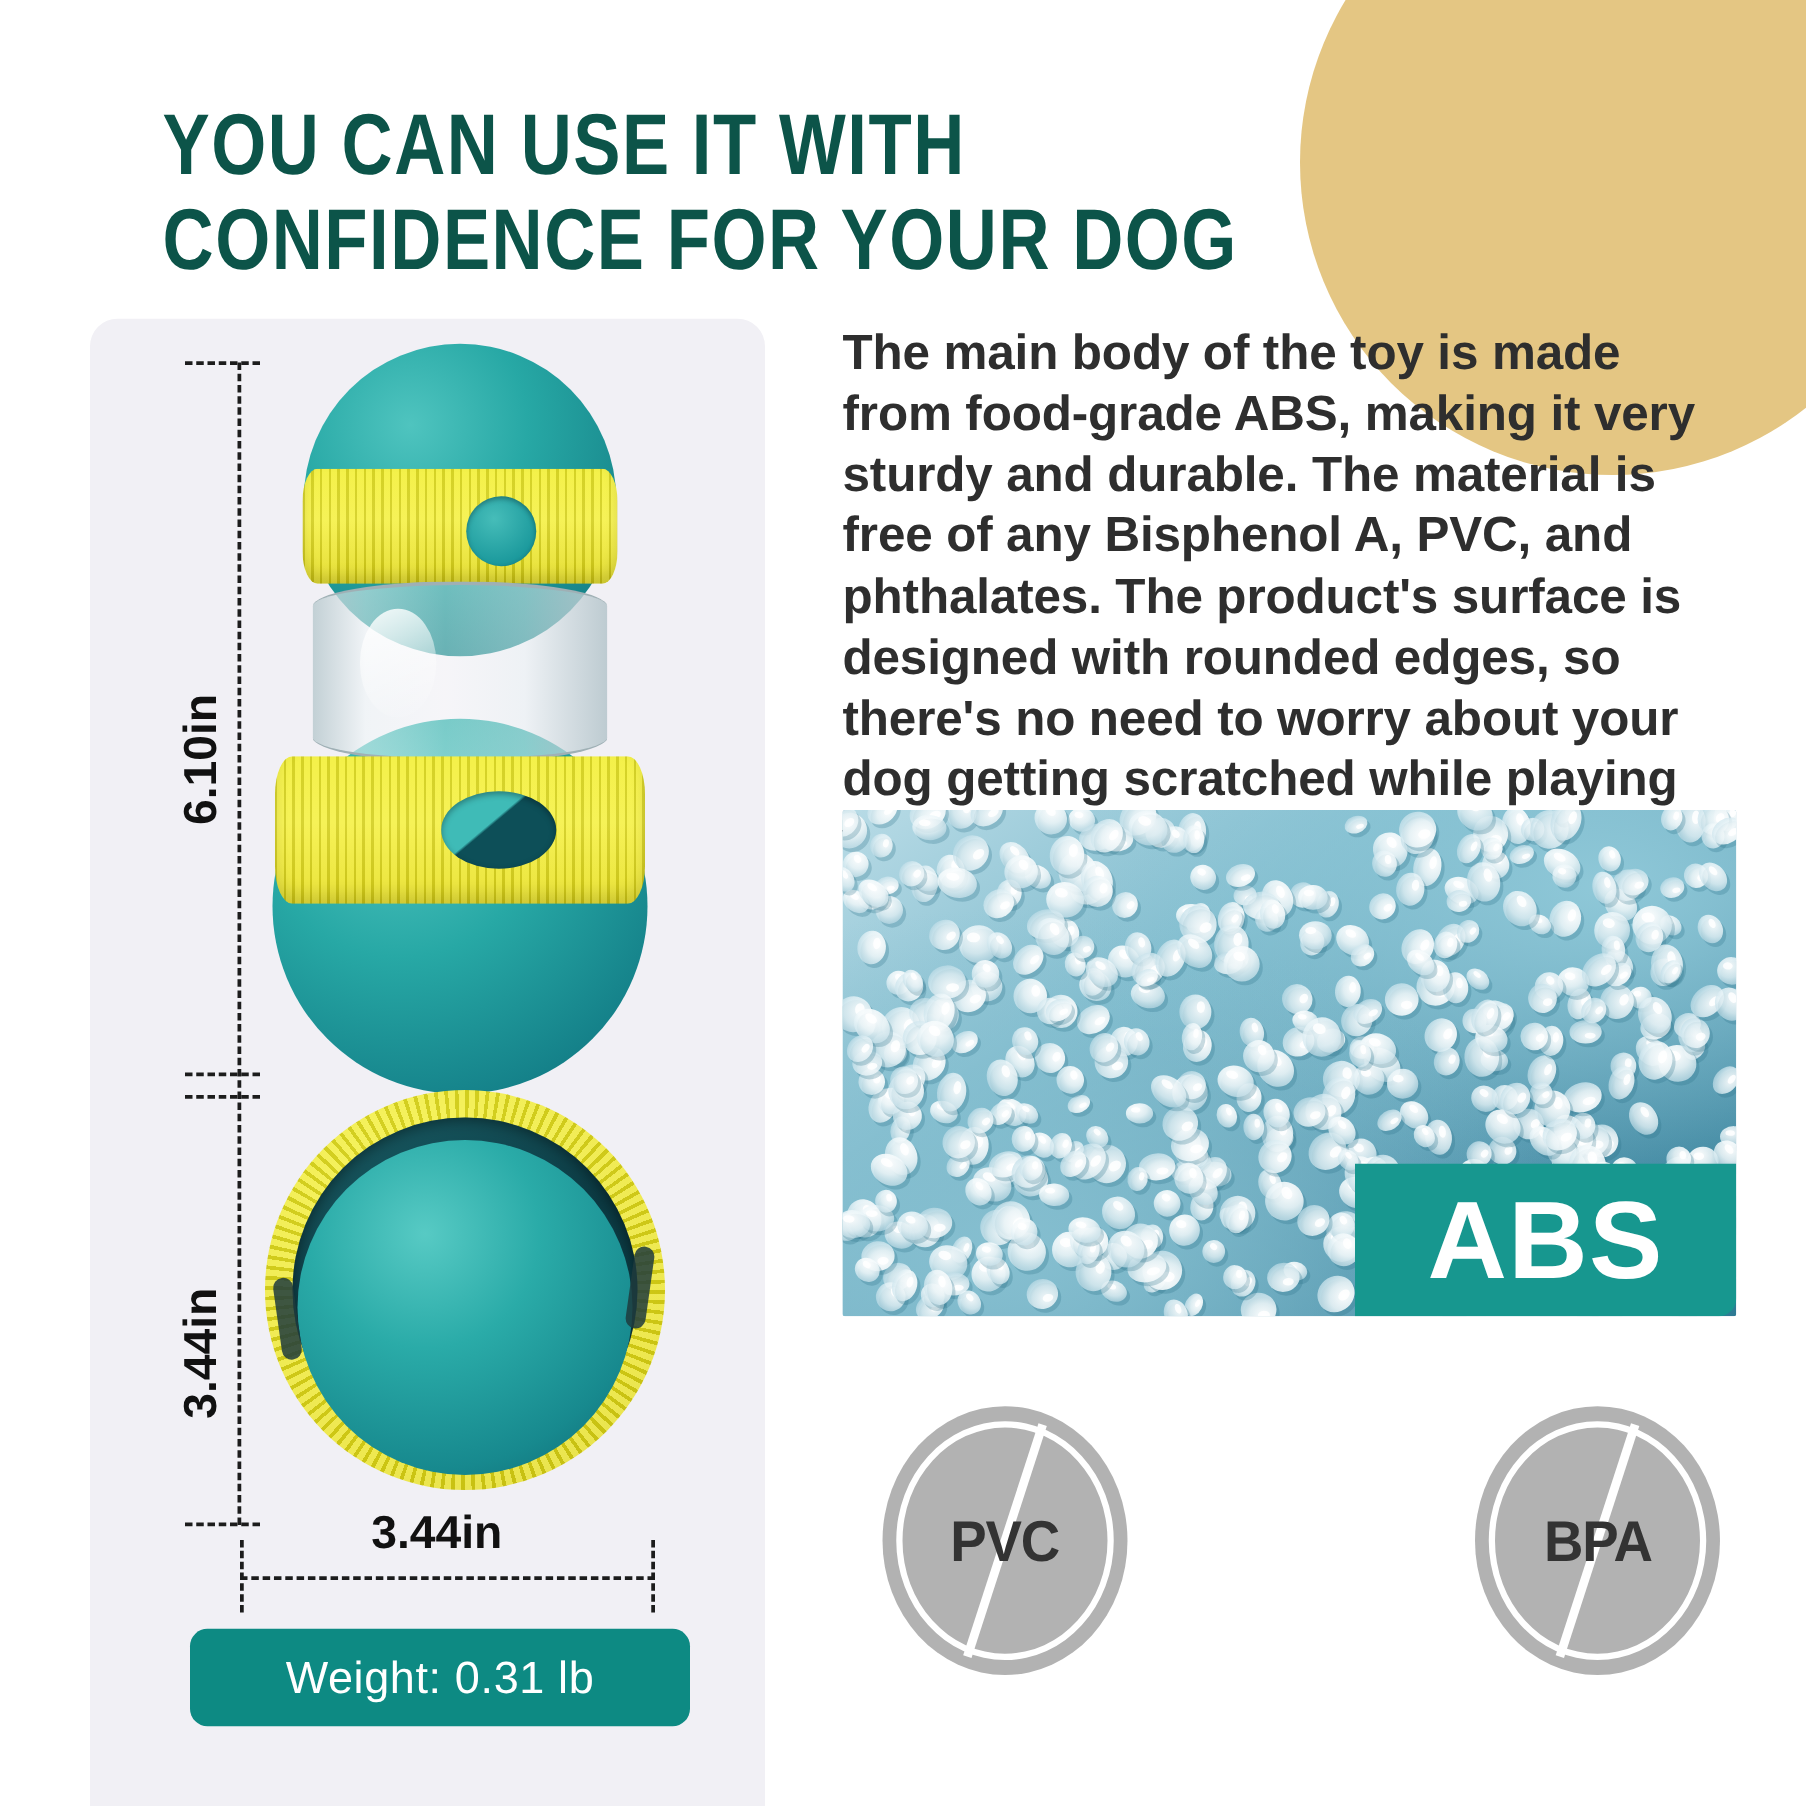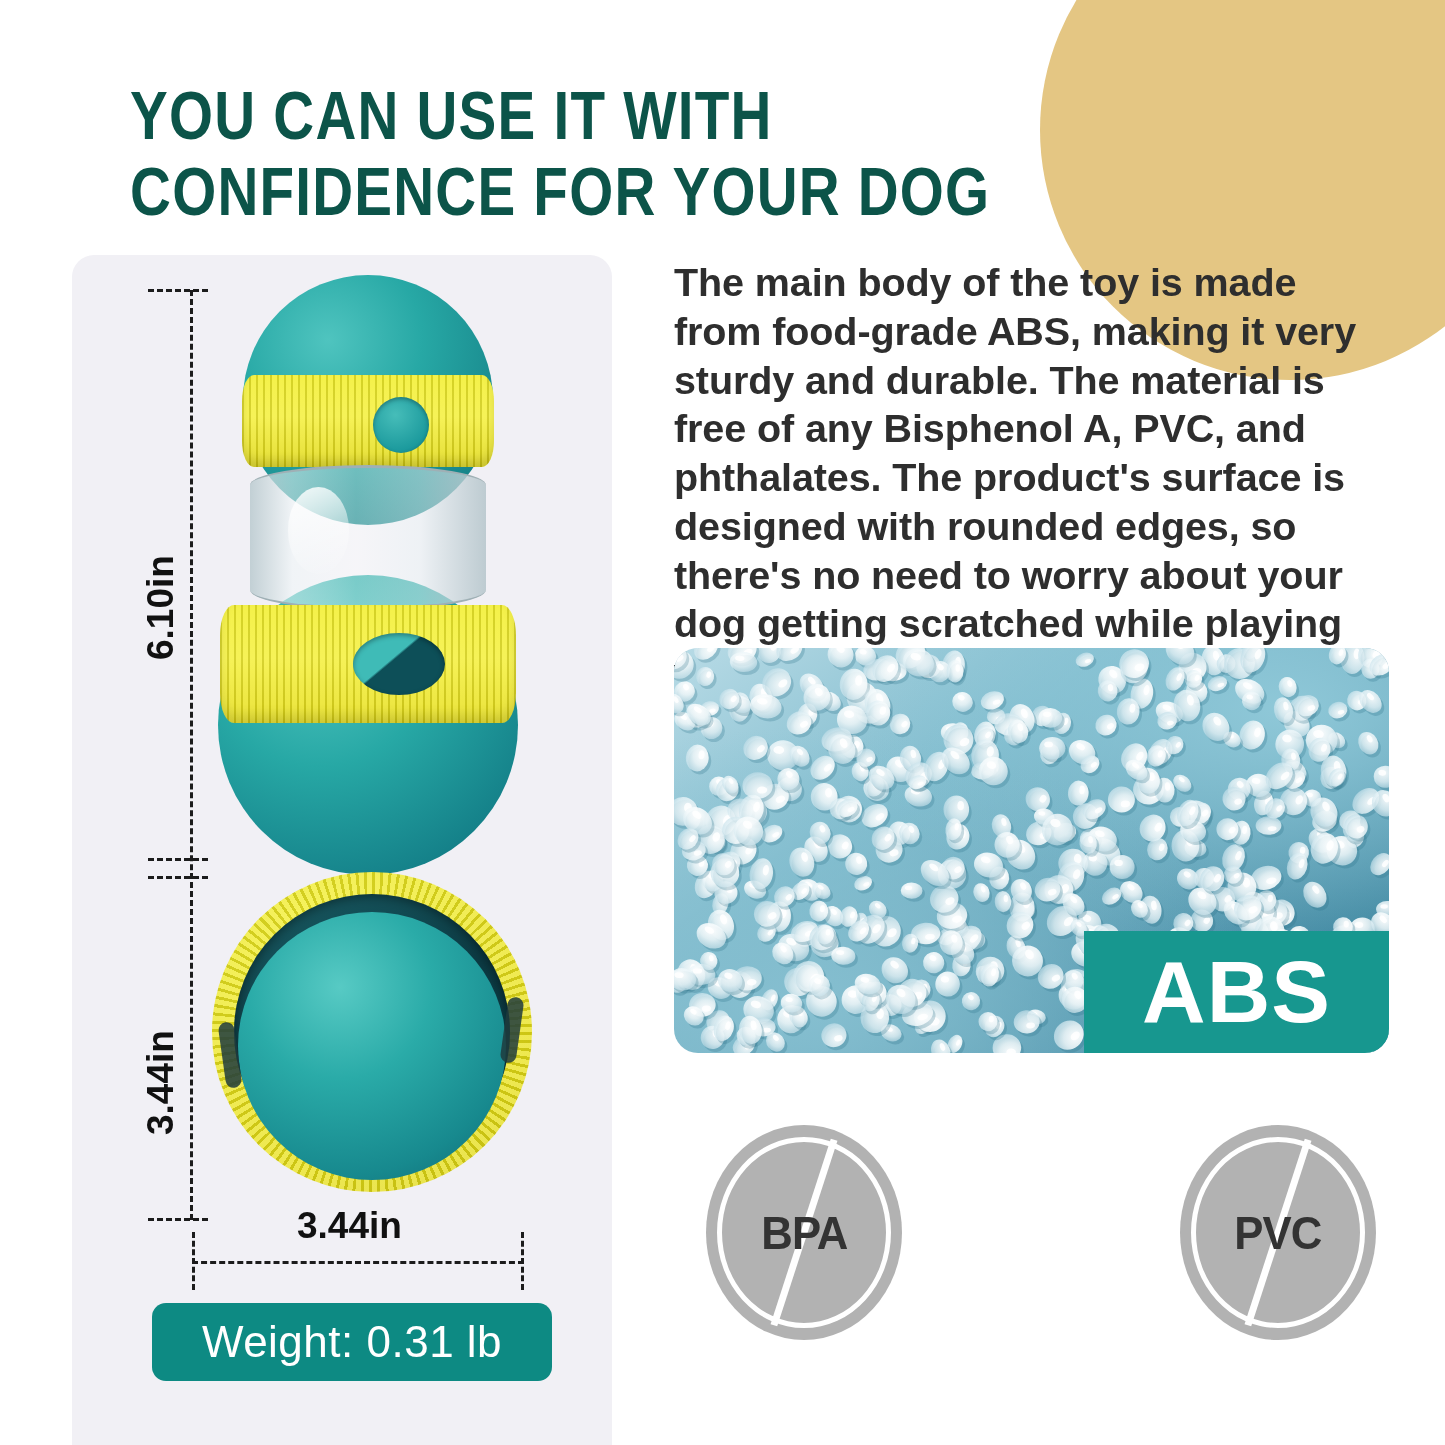--- a/index.html
+++ b/index.html
@@ -217,21 +217,21 @@
     position:absolute;
     left:152px; top:1303px;
     width:400px; height:78px;
     background:#0d8a83;
     border-radius:14px;
     display:flex; align-items:center; justify-content:center;
     z-index:5;
   }
   #weight-badge span{
     color:#ffffff;
-    font-size:44px;
+    font-size:36px;
     font-weight:normal;
     letter-spacing:.5px;
   }
 
   
   #body-text{
     position:absolute;
     left:674px; top:258px;
     width:718px;
     z-index:3;
@@ -240,21 +240,21 @@
     font-weight:bold;
     color:#2e2e2e;
     letter-spacing:-0.1px;
   }
 
   
   #abs-image{
     position:absolute;
     left:674px; top:648px;
     width:715px; height:405px;
-    border-radius:24px;
+    border-radius:2px;
     overflow:hidden;
     z-index:3;
     background:
       radial-gradient(ellipse at 18% 88%, #86bfd0 0%, rgba(134,191,208,0) 55%),
       radial-gradient(ellipse at 85% 15%, #8fc8d8 0%, rgba(143,200,216,0) 50%),
       linear-gradient(145deg,#b8dbe6 0%, #7fbbcd 35%, #4f93ab 72%, #2e7a94 100%);
   }
   #pellets{ position:absolute; inset:0; }
   #abs-tag{
     position:absolute;
@@ -1794,20 +1794,20 @@
   </svg>
   <div id="abs-tag">
     <span>ABS</span>
   </div>
 </div>
 
 <div id="free-of">
   <div class="no-circle">
     <div class="ring-line"></div>
     <div class="slash"></div>
-    <div class="nc-label">BPA</div>
+    <div class="nc-label">PVC</div>
   </div>
   <div class="no-circle">
     <div class="ring-line"></div>
     <div class="slash"></div>
-    <div class="nc-label">PVC</div>
+    <div class="nc-label">BPA</div>
   </div>
 </div>
 
 </body></html>

